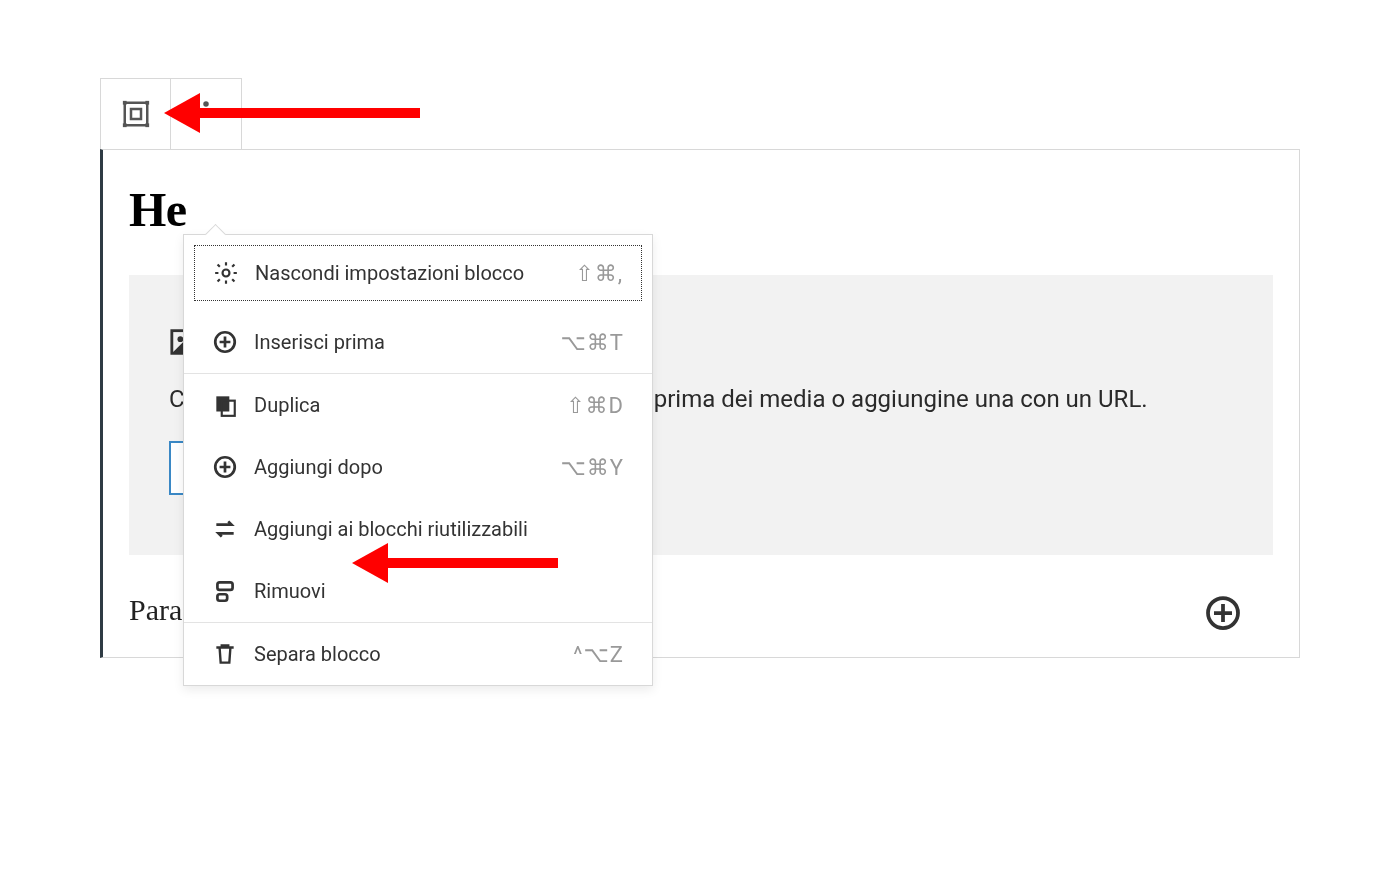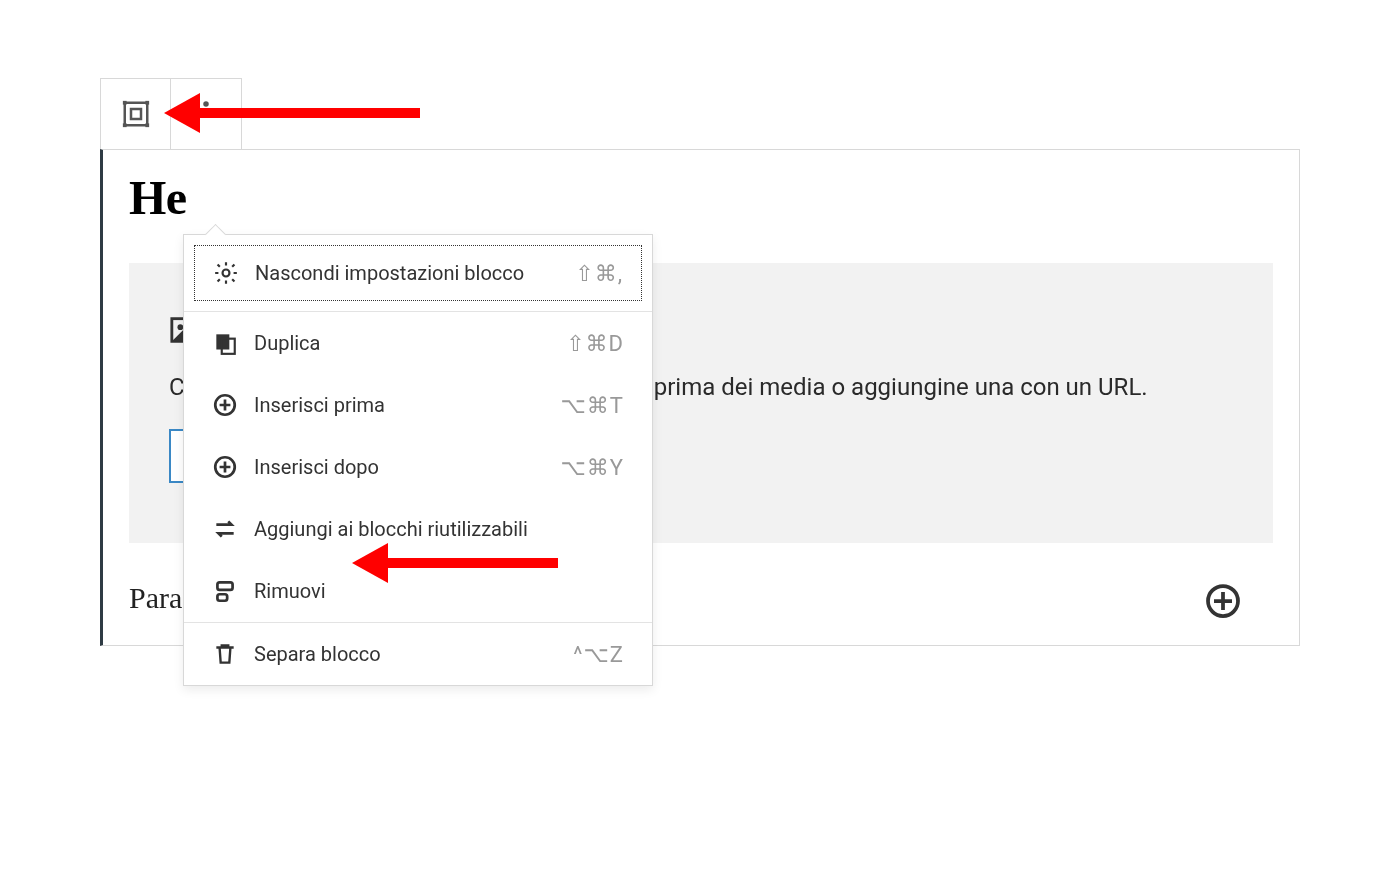--- a/index.html
+++ b/index.html
@@ -29,21 +29,21 @@
       display: flex;
       align-items: center;
       justify-content: center;
       border-right: 1px solid #d8d8d8;
     }
     .toolbar-cell:last-child { border-right: none; }
     .toolbar-cell svg { width: 30px; height: 30px; }
     .editor-frame {
       border: 1px solid #d8d8d8;
       margin-top: -1px;
-      padding: 20px 0 0 0;
+      padding: 32px 0 0 0;
       position: relative;
       border-left: 3px solid #2f3b44;
     }
     .editor-inner { padding: 0 26px; }
     .heading-text {
       font-family: Georgia, "Times New Roman", serif;
       font-weight: 700;
       font-size: 48px;
       color: #000;
       margin-bottom: 38px;
@@ -189,50 +189,50 @@
         <span class="dd-icon">
           <svg viewBox="0 0 24 24">
               <circle cx="12" cy="12" r="3.2" fill="none" stroke="#333" stroke-width="2"></circle>
               <path d="M12 2v3M12 19v3M4.2 4.2l2.1 2.1M17.7 17.7l2.1 2.1M2 12h3M19 12h3M4.2 19.8l2.1-2.1M17.7 6.3l2.1-2.1" stroke="#333" stroke-width="2"></path>
             </svg>
         </span>
         <span class="dd-label">Nascondi impostazioni blocco</span>
         <span class="dd-shortcut">⇧⌘,</span>
       </div>
 
+      <div class="dd-item">
+        <span class="dd-icon">
+          <svg viewBox="0 0 24 24">
+              <circle cx="12" cy="12" r="9" fill="none" stroke="#333" stroke-width="2.5"></circle>
+              <path d="M12 7v10M7 12h10" stroke="#333" stroke-width="2.5"></path>
+            </svg>
+        </span>
+        <span class="dd-label">Inserisci prima</span>
+        <span class="dd-shortcut">⌥⌘T</span>
+      </div>
+
       <div class="dd-item dd-divider">
         <span class="dd-icon">
           <svg viewBox="0 0 24 24">
               <rect x="4" y="4" width="12" height="14" fill="#333"></rect>
               <rect x="9" y="8" width="12" height="14" fill="none" stroke="#333" stroke-width="2"></rect>
             </svg>
         </span>
         <span class="dd-label">Duplica</span>
         <span class="dd-shortcut">⇧⌘D</span>
       </div>
 
       <div class="dd-item">
         <span class="dd-icon">
           <svg viewBox="0 0 24 24">
               <circle cx="12" cy="12" r="9" fill="none" stroke="#333" stroke-width="2.5"></circle>
               <path d="M12 7v10M7 12h10" stroke="#333" stroke-width="2.5"></path>
             </svg>
         </span>
-        <span class="dd-label">Inserisci prima</span>
-        <span class="dd-shortcut">⌥⌘T</span>
-      </div>
-
-      <div class="dd-item">
-        <span class="dd-icon">
-          <svg viewBox="0 0 24 24">
-              <circle cx="12" cy="12" r="9" fill="none" stroke="#333" stroke-width="2.5"></circle>
-              <path d="M12 7v10M7 12h10" stroke="#333" stroke-width="2.5"></path>
-            </svg>
-        </span>
-        <span class="dd-label">Inserisci dopo</span>
+        <span class="dd-label">Aggiungi dopo</span>
         <span class="dd-shortcut">⌥⌘Y</span>
       </div>
 
       <div class="dd-item">
         <span class="dd-icon">
           <svg viewBox="0 0 24 24">
               <path d="M4 8h14l-3-3M20 16H6l3 3" fill="none" stroke="#333" stroke-width="2.5"></path>
             </svg>
         </span>
         <span class="dd-label">Aggiungi ai blocchi riutilizzabili</span>

